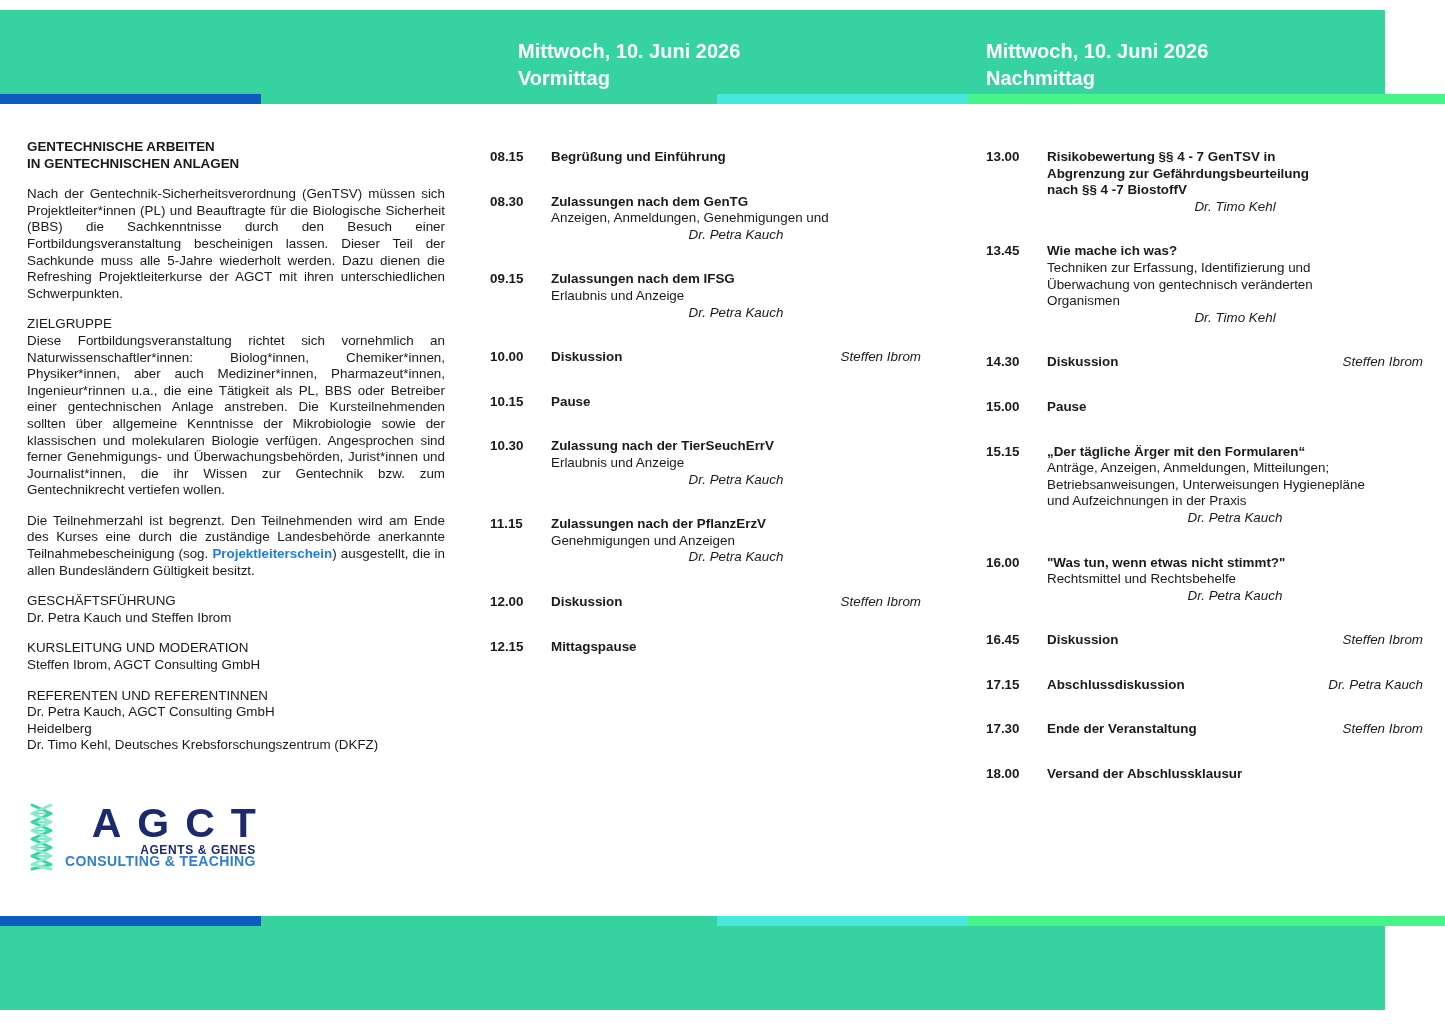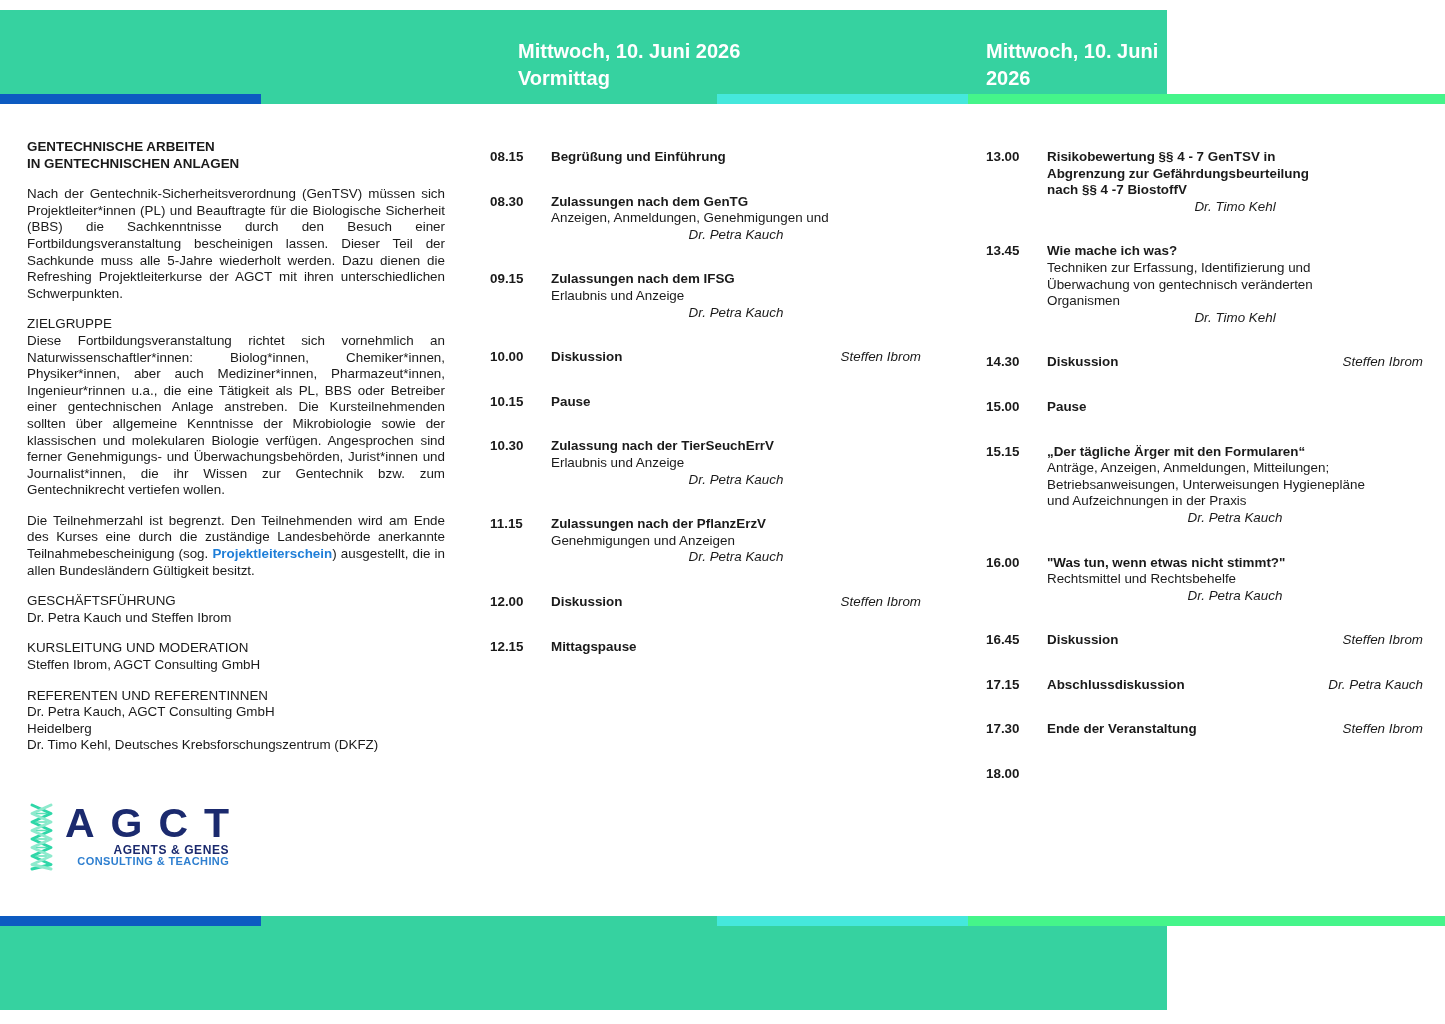--- a/index.html
+++ b/index.html
@@ -3,21 +3,21 @@
 <meta charset="utf-8">
 <style>
   html,body{margin:0;padding:0;}
   body{
     width:1445px;height:1024px;position:relative;overflow:hidden;
     background:#ffffff;color:#1a1a1a;
     font-family:"Liberation Sans", sans-serif;
     font-size:13.4px;line-height:16.6px;
   }
   
-  .band{position:absolute;left:0;width:1167px;height:94px;background:var(--teal,#36d2a0);}
+  .band{position:absolute;left:0;width:1385px;height:94px;background:var(--teal,#36d2a0);}
   .band-top{top:10px;}
   .band-bottom{top:916px;}
   .bar{position:absolute;height:10px;}
   .band-top .bar{bottom:0;}
   .band-bottom .bar{top:0;}
   .bar-blue{left:0;width:261px;background:var(--blue,#0d5bc1);}
   .bar-cyan{left:717px;width:251px;background:var(--cyan,#45e8dc);}
   .bar-green{left:968px;width:477px;background:var(--green,#45f58a);}
   .band-title{position:absolute;top:28px;color:#ffffff;font-weight:700;font-size:20px;line-height:27px;}
   .band-title.morning{left:518px;}
@@ -38,21 +38,21 @@
   .sched-body{flex:1;min-width:0;}
   .sched-title{font-weight:700;}
   .sched-line{display:flex;justify-content:space-between;}
   .sched-speaker{font-style:italic;font-weight:400;}
   .sched-speaker-row{text-align:center;font-style:italic;}
   
   .logo{position:absolute;left:25px;top:803px;display:flex;align-items:flex-start;gap:7px;}
   .logo-text{display:flex;flex-direction:column;align-items:flex-end;}
   .logo-acronym{font-weight:700;font-size:41px;line-height:40px;letter-spacing:16px;color:var(--navy,#1b2a6e);margin-right:-16px;}
   .logo-tag1{font-weight:700;font-size:12px;line-height:11px;letter-spacing:0.6px;color:var(--navy,#1b2a6e);margin-top:2px;}
-  .logo-tag2{font-weight:700;font-size:11px;line-height:11px;letter-spacing:0.4px;color:var(--logoblue,#2e7fd0);}
+  .logo-tag2{font-weight:700;font-size:14px;line-height:11px;letter-spacing:0.4px;color:var(--logoblue,#2e7fd0);}
 </style>
 </head>
 <body>
 
 <div class="band band-top">
   <div class="band-title morning">
     <div>Mittwoch, 10. Juni 2026</div>
     <div>Vormittag</div>
   </div>
   <div class="band-title afternoon">
@@ -235,20 +235,23 @@
       <div class="sched-time">17.30</div>
       <div class="sched-body">
         <div class="sched-line">
           <span class="sched-title">Ende der Veranstaltung</span>
           <span class="sched-speaker">Steffen Ibrom</span>
         </div>
       </div>
     </div>
     <div class="sched-item">
       <div class="sched-time">18.00</div>
+      <div class="sched-body">
+        <div class="sched-title">Versand der Abschlussklausur</div>
+      </div>
     </div>
   </div>
 
 <div class="logo">
   <svg width="33" height="68" viewBox="0 0 33 68">
     <g fill="none" stroke-linecap="round" stroke-linejoin="round">
       <path d="M11,10.5 h11 M11,19 h11 M11,27.5 h11 M11,36 h11 M11,44.5 h11 M11,53 h11" stroke="#5fe2b8" stroke-width="1.6"></path>
       <path d="M7,2 L26,10.5 L7,19 L26,27.5 L7,36 L26,44.5 L7,53 L26,61.5 L7,66" stroke="#2fd7a8" stroke-width="3"></path>
       <path d="M26,2 L7,10.5 L26,19 L7,27.5 L26,36 L7,44.5 L26,53 L7,61.5 L26,66" stroke="#8eeacd" stroke-width="3"></path>
     </g>

